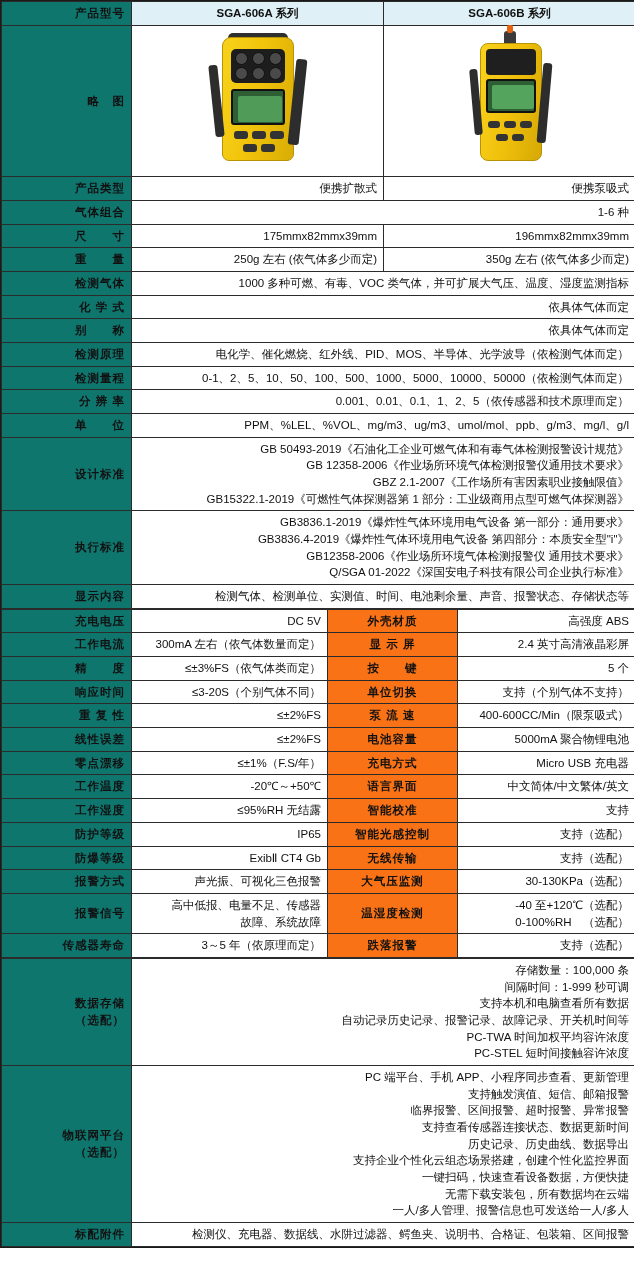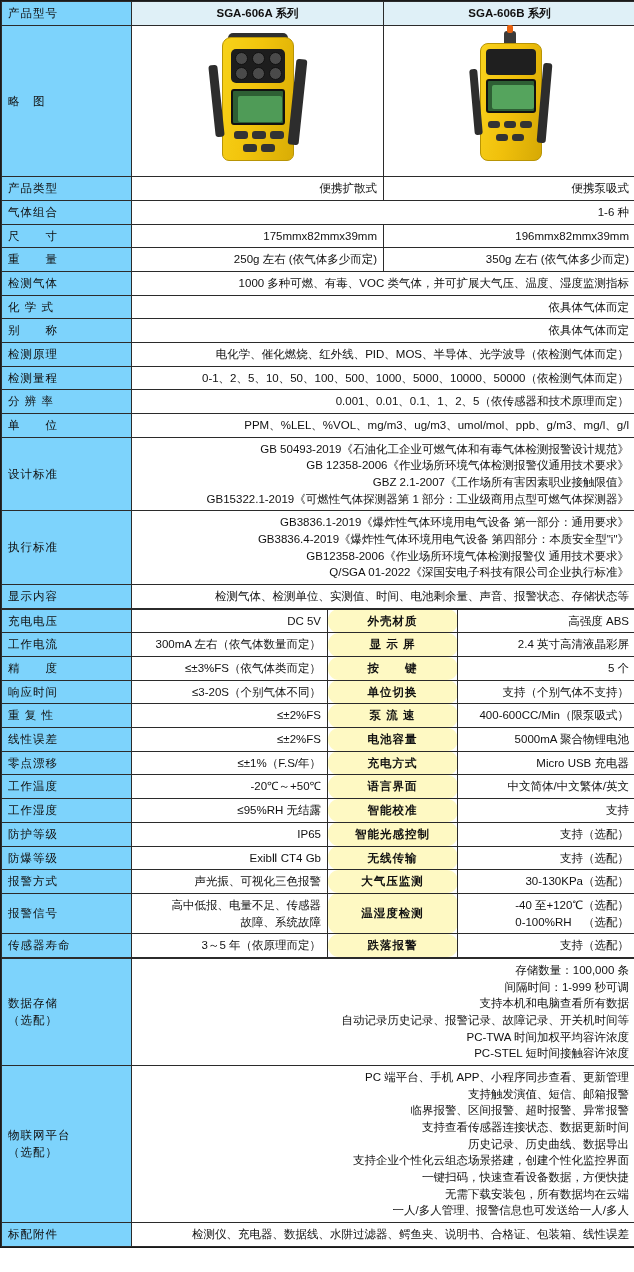--- a/index.html
+++ b/index.html
@@ -21,36 +21,35 @@
   }
   table.spec td {
     border: 1px solid #2b2b2b;
     padding: 3px 6px;
     font-size: 11.5px;
     color: #111;
     vertical-align: middle;
     line-height: 1.45;
   }
   td.lbl {
-    background: #7dd3fc;
-    text-align: left;
-    font-weight: normal;
+    background: #0f766e;
+    text-align: right;
+    font-weight: bold;
     color: #0d2b3e;
     width: 130px;
     letter-spacing: 1px;
     font-size: 12px;
   }
   td.lbl2 {
-    background: #fef9c3;
+    background: #f97316;
     text-align: center;
     font-weight: bold;
     color: #0d2b3e;
     letter-spacing: 1px;
     font-size: 12px;
-    border-radius: 11px;
   }
   td.val { background: #ffffff; text-align: right; }
   td.ctr { text-align: right; }
   .hdr {
     background: #dff0f7;
     font-weight: bold;
     text-align: center;
     color: #0d2b3e;
     font-size: 12.5px;
   }
@@ -426,17 +425,17 @@
         <div>历史记录、历史曲线、数据导出</div>
         <div>支持企业个性化云组态场景搭建，创建个性化监控界面</div>
         <div>一键扫码，快速查看设备数据，方便快捷</div>
         <div>无需下载安装包，所有数据均在云端</div>
         <div>一人/多人管理、报警信息也可发送给一人/多人</div>
       </td>
     </tr>
 
     <tr>
       <td class="lbl">标配附件</td>
-      <td class="val">检测仪、充电器、数据线、水阱过滤器、鳄鱼夹、说明书、合格证、包装箱、线性误差</td>
+      <td class="val">检测仪、充电器、数据线、水阱过滤器、鳄鱼夹、说明书、合格证、包装箱、区间报警</td>
     </tr>
   </tbody>
     </table>
 </div>
 
 </body></html>

